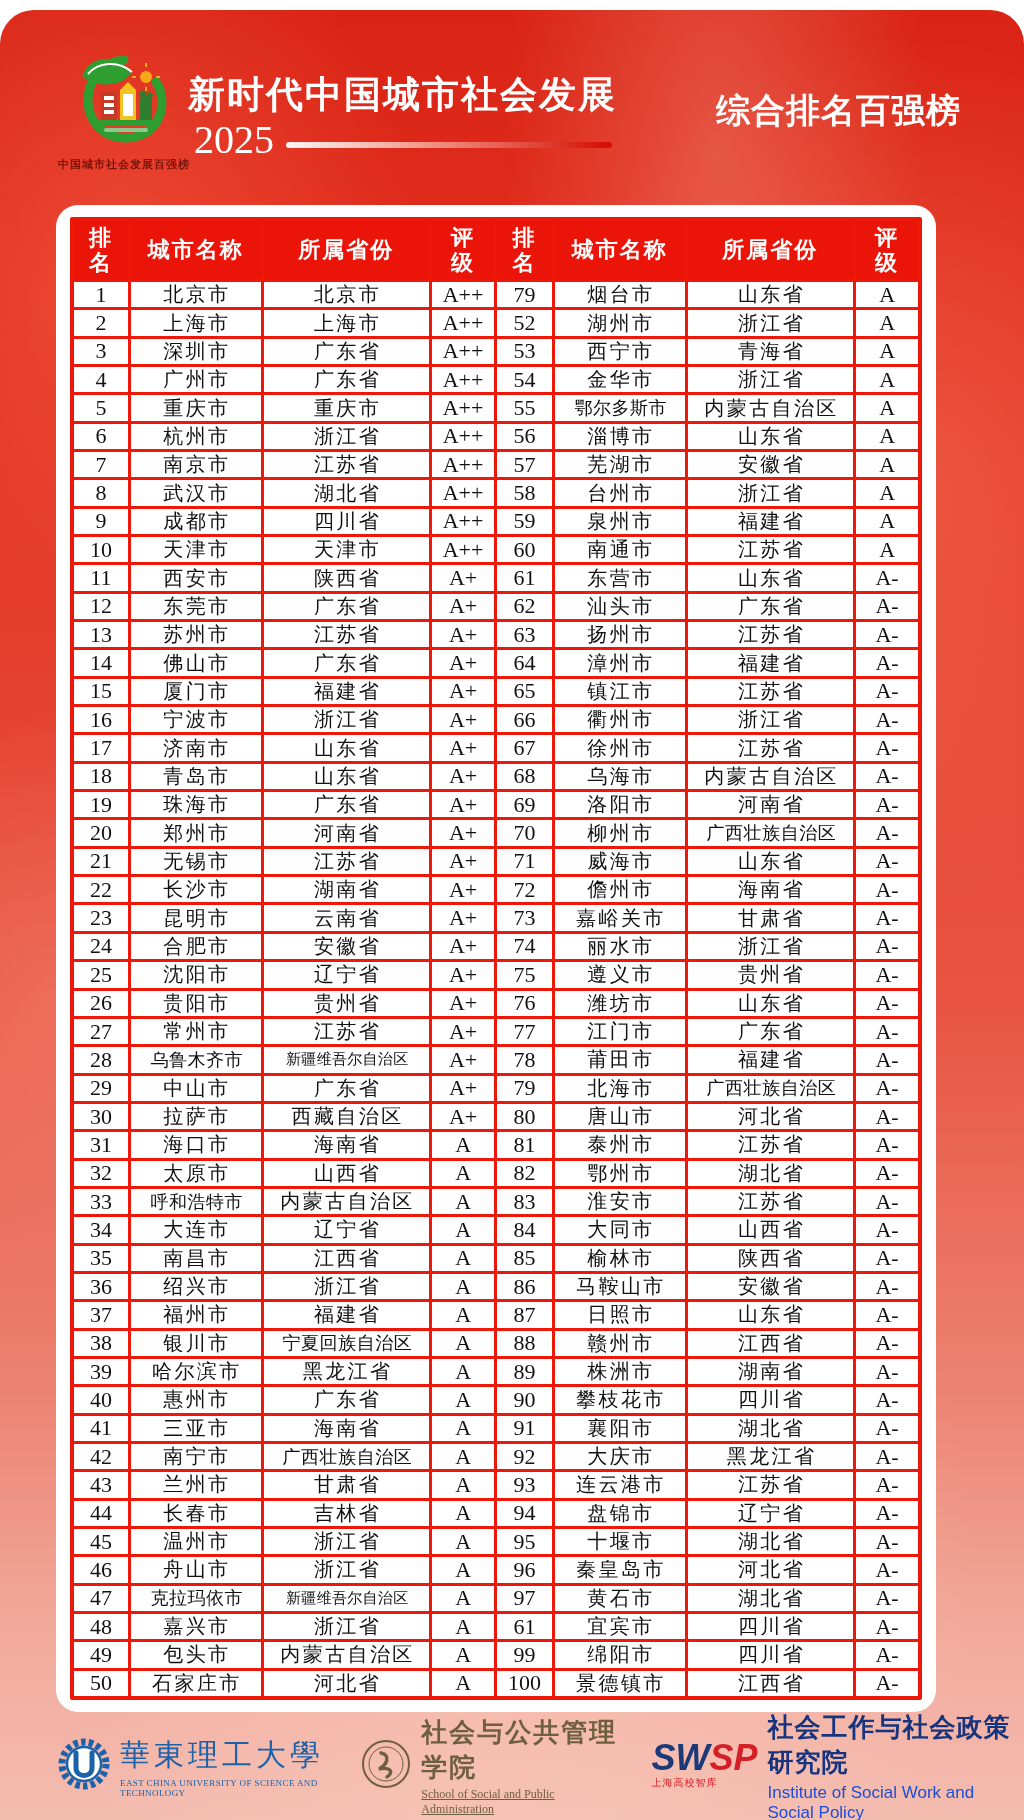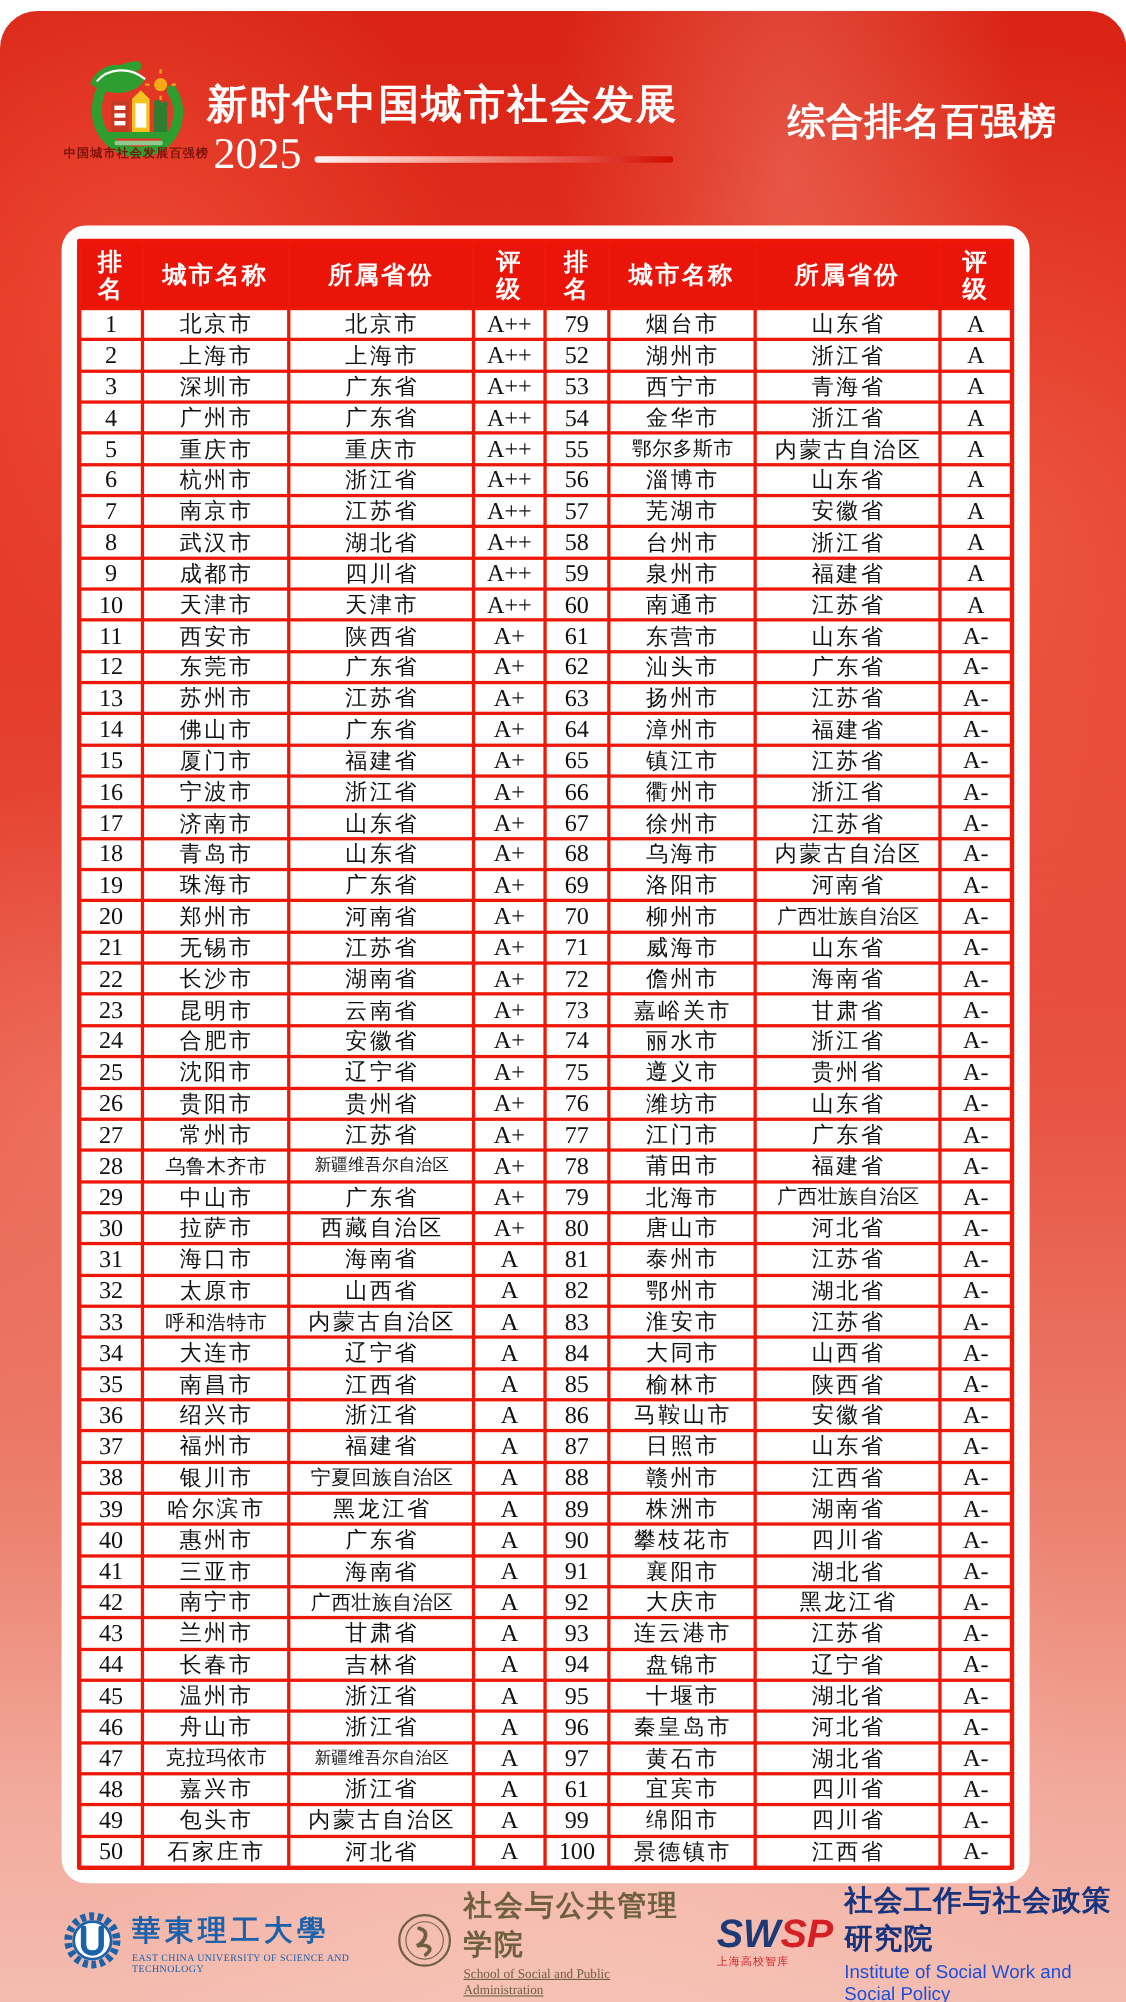--- a/index.html
+++ b/index.html
@@ -10,21 +10,21 @@
          border-radius:34px 34px 0 0;
          background:
            radial-gradient(ellipse 420px 520px at 12% 14%, rgba(255,120,90,.38), transparent 70%),
            radial-gradient(ellipse 520px 620px at 88% 26%, rgba(255,160,130,.30), transparent 72%),
            radial-gradient(ellipse 300px 700px at 70% 8%, rgba(255,210,190,.25), transparent 70%),
            radial-gradient(ellipse 620px 700px at 50% 86%, rgba(255,220,205,.35), transparent 75%),
            radial-gradient(ellipse 360px 420px at 6% 55%, rgba(250,170,150,.30), transparent 70%),
            linear-gradient(180deg,#d92415 0%,#e12d1d 14%,#e43b2a 32%,#e85443 55%,#ec8270 76%,#f2ab9d 90%,#f4bcb0 100%);}
   
   .emblem{position:absolute;left:74px;top:50px;width:100px;height:96px;}
-  .emblem-caption{position:absolute;left:56px;top:132px;width:136px;text-align:center;
+  .emblem-caption{position:absolute;left:56px;top:157px;width:136px;text-align:center;
                   font-size:11px;font-weight:bold;color:#7c130a;letter-spacing:1px;}
   .main-title{position:absolute;left:188px;top:70px;width:430px;margin:0;
               font-size:37px;font-weight:bold;color:#ffffff;letter-spacing:2px;}
   .year{position:absolute;left:194px;top:116px;font-size:40px;color:#ffffff;
         font-family:Liberation Serif, serif;}
   .grad-line{position:absolute;left:286px;top:142px;width:326px;height:6px;border-radius:3px;
              background:linear-gradient(90deg,rgba(255,255,255,.95) 0%,rgba(255,200,190,.8) 35%,#d40c00 100%);}
   .subtitle{position:absolute;left:716px;top:88px;width:260px;margin:0;
             font-size:34px;font-weight:bold;color:#ffffff;letter-spacing:1px;}
   
@@ -40,21 +40,21 @@
   .td{background:#ffffff;display:flex;align-items:center;justify-content:center;
       color:#111;overflow:hidden;}
   .num{font-size:22px;font-family:"Liberation Serif",serif;}
   .cjk{font-size:20px;letter-spacing:0.12em;text-indent:0.12em;white-space:nowrap;}
   .cjk.sm{font-size:18px;letter-spacing:0.03em;}
   .cjk.xs{font-size:15px;letter-spacing:0.02em;}
   
   .footer{position:absolute;left:0;top:1712px;width:1024px;height:108px;
           display:flex;align-items:center;gap:26px;padding-left:58px;box-sizing:border-box;}
   .logo-block{display:flex;align-items:center;gap:10px;}
-  .ecust-cn{font-size:26px;font-weight:bold;color:#1b62ab;letter-spacing:4px;}
+  .ecust-cn{font-size:30px;font-weight:normal;color:#1b62ab;letter-spacing:4px;}
   .ecust-en{font-size:9px;color:#1b62ab;letter-spacing:.4px;margin-top:2px;}
   .school-cn{font-size:26px;font-weight:bold;color:#6e5f3f;letter-spacing:2px;}
   .school-en{font-size:12px;color:#6e5f3f;margin-top:2px;text-decoration:underline;}
   .swsp-word{font-size:36px;font-weight:bold;font-style:italic;line-height:.9;
              font-family:"Liberation Sans",sans-serif;}
   .swsp-sw{color:#1d3a78;} .swsp-sp{color:#d51f26;}
   .swsp-sub{font-size:10px;color:#d51f26;letter-spacing:1px;margin-top:1px;}
   .swsp-cn{font-size:26px;font-weight:bold;color:#16337d;letter-spacing:1px;
            font-family:"Liberation Sans",sans-serif;}
   .swsp-en{font-size:17px;color:#1d4ed8;margin-top:3px;font-family:"Liberation Sans",sans-serif;}

